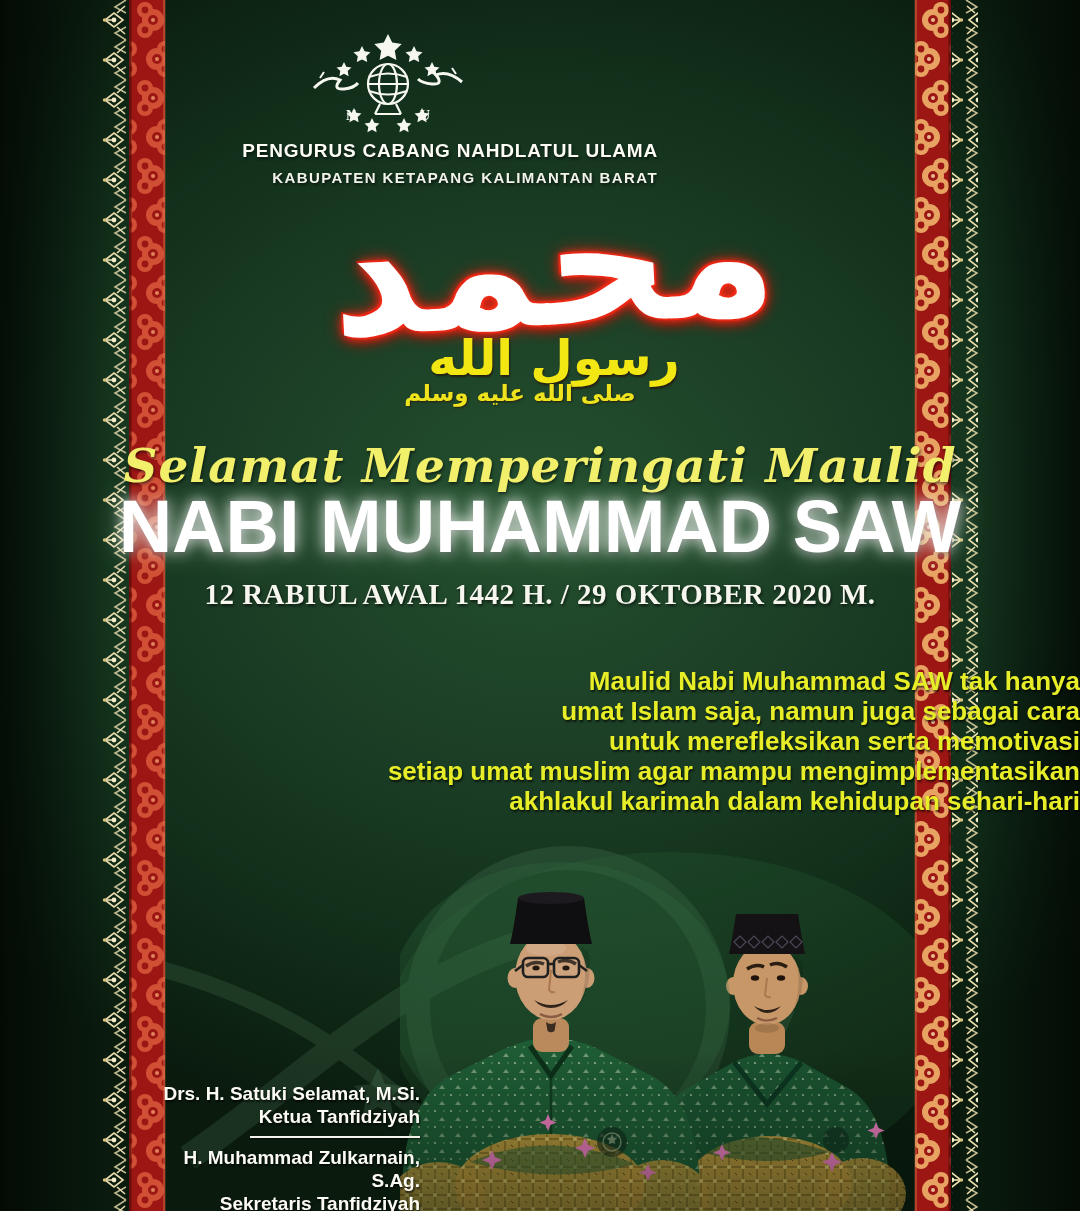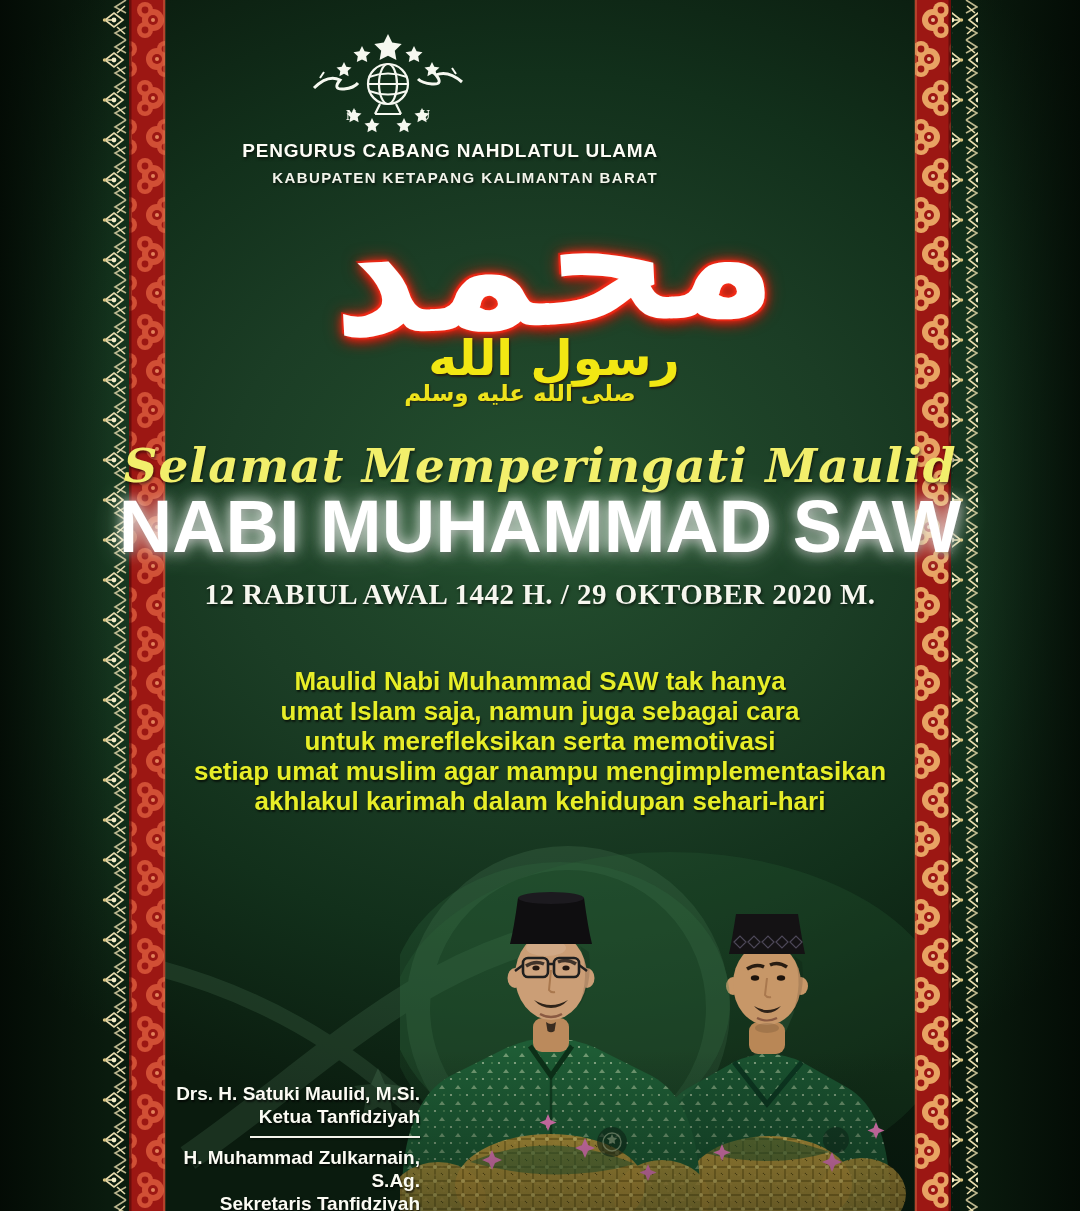--- a/index.html
+++ b/index.html
@@ -36,21 +36,21 @@
     color:#eee31c;z-index:6;padding-right:40px;box-sizing:border-box;
     text-shadow:1px 1px 2px rgba(40,10,5,.6);}
   .greeting{top:438px;font-size:47px;font-style:italic;font-weight:bold;
     font-family:"DejaVu Serif", serif;color:#f2ef6b;z-index:6;letter-spacing:1px;
     text-shadow:1px 2px 3px rgba(0,0,0,.55);}
   .title{top:484px;font-size:74px;font-weight:800;color:#ffffff;z-index:6;letter-spacing:0;
     font-family:"Liberation Sans", sans-serif;
     text-shadow:0 0 14px rgba(255,255,255,.85), 0 0 30px rgba(220,255,220,.45), 2px 3px 4px rgba(0,0,0,.35);}
   .dateline{top:578px;font-size:29px;font-weight:bold;font-family:"Liberation Serif", serif;
     color:#f6f6ee;z-index:6;letter-spacing:.5px;text-shadow:1px 2px 3px rgba(0,0,0,.6);}
-  .message{top:666px;z-index:6;}
+  .message{top:666px;z-index:6;text-align:right;}
   .message .line{font-size:26px;font-weight:bold;color:#e7ee28;line-height:30px;
     text-shadow:1px 2px 2px rgba(0,0,0,.65);}
   .watermark{position:absolute;left:128px;top:818px;z-index:2;}
   .people{position:absolute;left:400px;top:852px;z-index:4;}
   .officials{position:absolute;left:130px;top:1082px;width:290px;text-align:right;z-index:6;}
   .official .name,.official .role{color:#fbfbf3;font-weight:bold;font-size:19px;line-height:23px;
     text-shadow:1px 2px 2px rgba(0,0,0,.7);}
   .officials .divider{width:170px;border:none;border-top:2px solid #f3f3ea;margin:8px 0 8px auto;
     box-shadow:1px 1px 2px rgba(0,0,0,.6);}
 </style>
@@ -306,21 +306,21 @@
       <path d="M134 148 q17 10 34 0 q-7 8 -17 8 q-10 0 -17 -8 z" fill="#30241a"></path>
       <path d="M140 162 q11 6 22 0" stroke="#8a5a42" stroke-width="2.4" fill="none"></path>
       <path d="M146 170 q5 4 10 0 l-1.5 9 q-3.5 2.5 -7 0 z" fill="#3a2c20"></path>
     </g>
 
     <rect x="0" y="0" width="560" height="359" fill="url(#shade)"></rect>
   </svg>
 
   <div class="officials">
     <div class="official">
-      <div class="name">Drs. H. Satuki Maulid, M.Si.</div>
+      <div class="name">Drs. H. Satuki Selamat, M.Si.</div>
       <div class="role">Ketua Tanfidziyah</div>
     </div>
     <hr class="divider">
     <div class="official">
       <div class="name">H. Muhammad Zulkarnain, S.Ag.</div>
       <div class="role">Sekretaris Tanfidziyah</div>
     </div>
   </div>
 
 </div>

